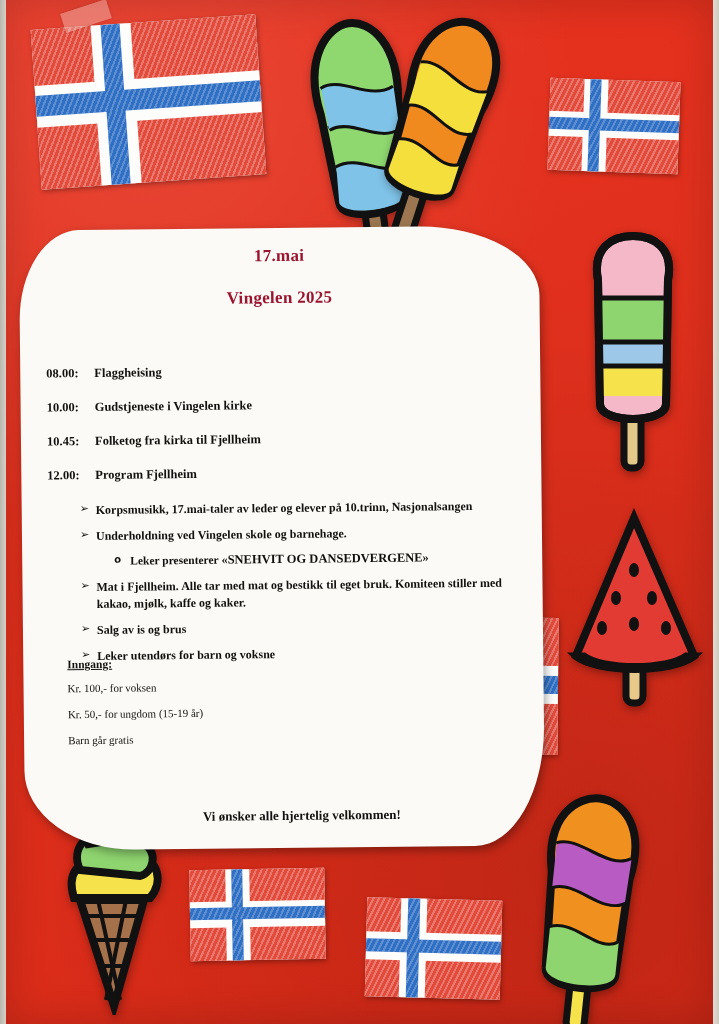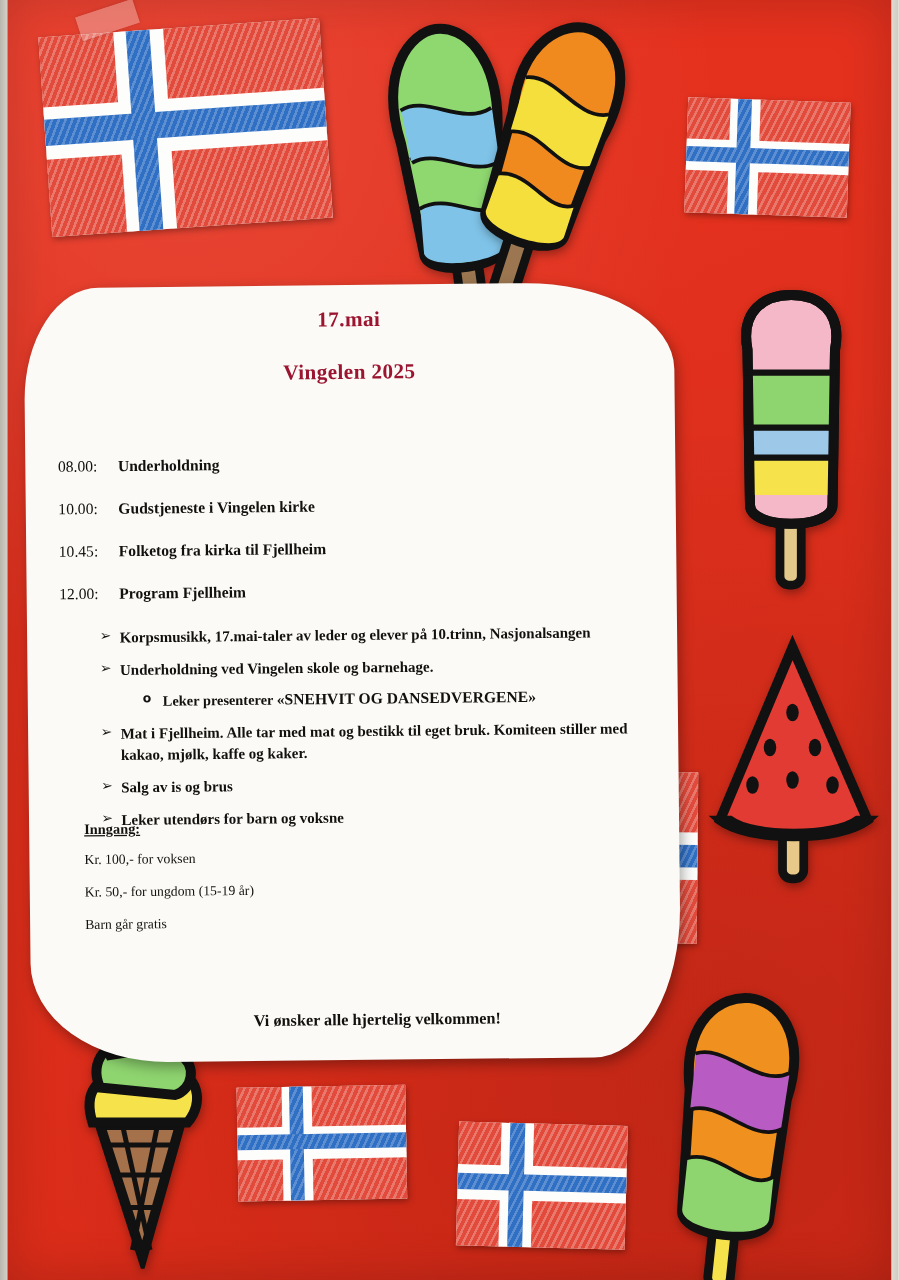--- a/index.html
+++ b/index.html
@@ -83,21 +83,21 @@
     margin: 56px 0 0 26px;
     font-size: 12.5px;
     color: #12110f;
   }
   .sched-row {
     display: flex;
     margin-bottom: 19px;
   }
   .sched-time {
     width: 48px;
-    font-weight: normal;
+    font-weight: bold;
   }
   .sched-label {
     font-weight: bold;
   }
 
   .bullets {
     margin: 10px 0 0 58px;
     font-size: 12px;
     font-weight: bold;
     color: #12110f;
@@ -312,21 +312,21 @@
   </svg>
 
   <div class="paper">
     <div class="paper-inner">
       <div class="title1">17.mai</div>
       <div class="title2">Vingelen 2025</div>
 
       <div class="schedule">
         <div class="sched-row">
           <span class="sched-time">08.00:</span>
-          <span class="sched-label">Underholdning</span>
+          <span class="sched-label">Flaggheising</span>
         </div>
         <div class="sched-row">
           <span class="sched-time">10.00:</span>
           <span class="sched-label">Gudstjeneste i Vingelen kirke</span>
         </div>
         <div class="sched-row">
           <span class="sched-time">10.45:</span>
           <span class="sched-label">Folketog fra kirka til Fjellheim</span>
         </div>
         <div class="sched-row">

